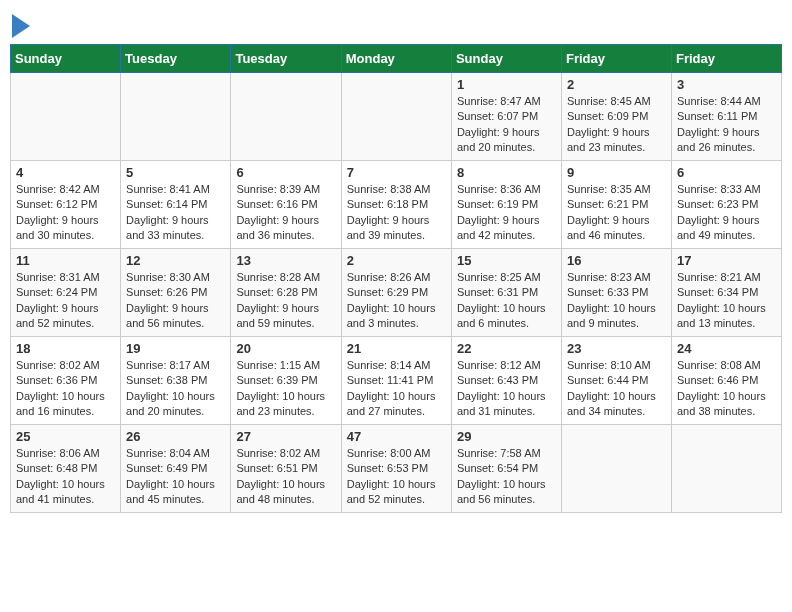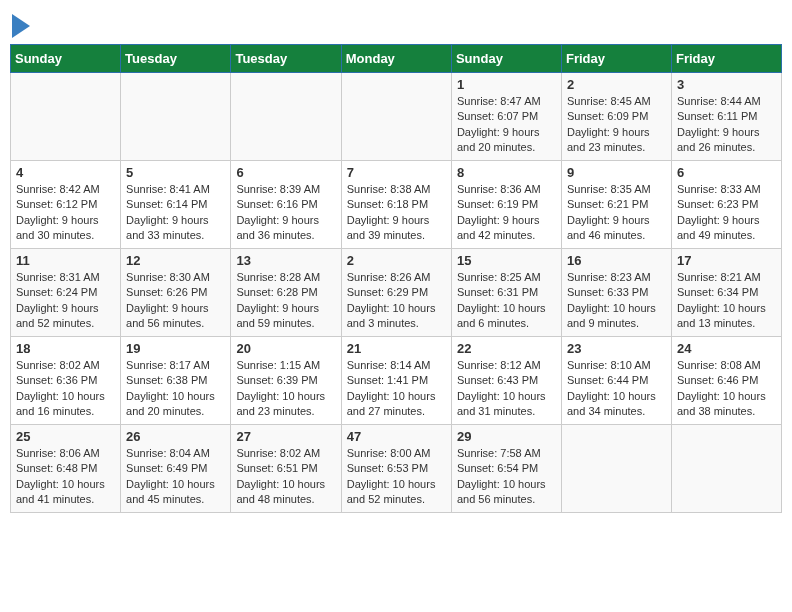--- a/index.html
+++ b/index.html
@@ -259,21 +259,21 @@
         </td>
         <td>
           <span class="day-number">20</span>
           <div class="cell-text">Sunrise: 1:15 AM
 Sunset: 6:39 PM
 Daylight: 10 hours and 23 minutes.</div>
         </td>
         <td>
           <span class="day-number">21</span>
           <div class="cell-text">Sunrise: 8:14 AM
-Sunset: 1:41 PM
+Sunset: 11:41 PM
 Daylight: 10 hours and 27 minutes.</div>
         </td>
         <td>
           <span class="day-number">22</span>
           <div class="cell-text">Sunrise: 8:12 AM
 Sunset: 6:43 PM
 Daylight: 10 hours and 31 minutes.</div>
         </td>
         <td>
           <span class="day-number">23</span>

